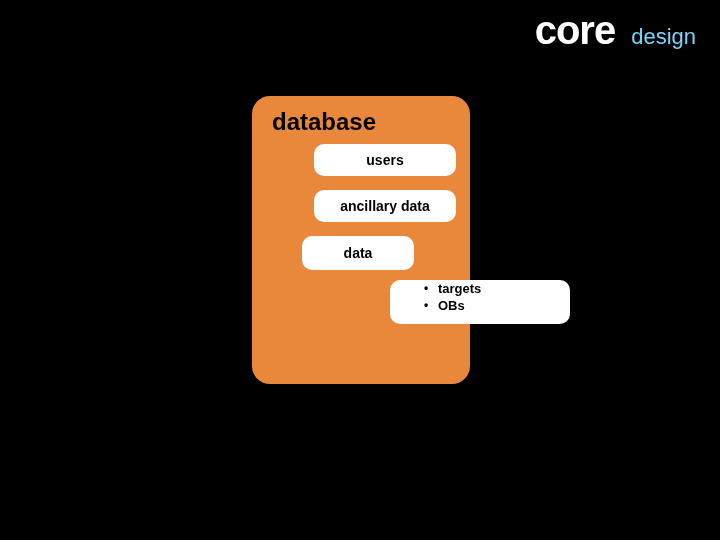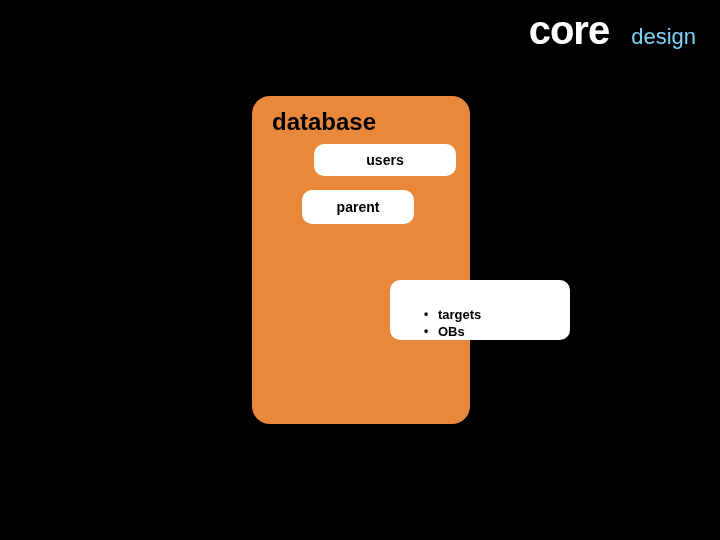--- a/index.html
+++ b/index.html
@@ -9,39 +9,39 @@
     font-family: Arial, Helvetica, sans-serif;
     position: relative;
     overflow: hidden;
   }
   .header {
     position: absolute;
     top: 8px;
     right: 24px;
     display: flex;
     align-items: baseline;
-    gap: 22px;
+    gap: 16px;
   }
   .header .title {
     color: #fff;
     font-size: 40px;
     font-weight: 900;
     letter-spacing: -1px;
   }
   .header .subtitle {
     color: #7dd3fc;
     font-size: 22px;
     font-weight: 400;
   }
   .panel {
     position: absolute;
     left: 252px;
     top: 96px;
     width: 218px;
-    height: 328px;
+    height: 288px;
     background: #e9883a;
     border-radius: 18px;
     padding: 12px 14px 14px 14px;
   }
   .panel-title {
     color: #000;
     font-size: 24px;
     font-weight: 700;
     margin: 0 0 8px 6px;
   }
@@ -74,25 +74,25 @@
     font-size: 14px;
     font-weight: 700;
     color: #000;
     margin-left: 36px;
   }
   .subbox {
     position: absolute;
     left: 390px;
     top: 280px;
     width: 180px;
-    height: 60px;
+    height: 44px;
     background: #fff;
     border-radius: 10px;
     display: flex;
-    align-items: flex-end;
+    align-items: flex-start;
   }
   .subbox ul {
     list-style: none;
     margin-left: 34px;
   }
   .subbox li {
     font-size: 13px;
     font-weight: 700;
     color: #000;
     line-height: 17px;
@@ -111,22 +111,23 @@
 <body>
 
 <div class="header">
   <span class="title">core</span>
   <span class="subtitle">design</span>
 </div>
 
 <div class="panel">
   <div class="panel-title">database</div>
   <div class="pill">users</div>
+  <div class="pill">ancillary data</div>
   <div class="masks-row">
-    <div class="pill-masks">parent</div>
+    <div class="pill-masks">data</div>
   </div>
 </div>
 
 <div class="subbox">
   <ul>
     <li>targets</li>
     <li>OBs</li>
   </ul>
 </div>
 

